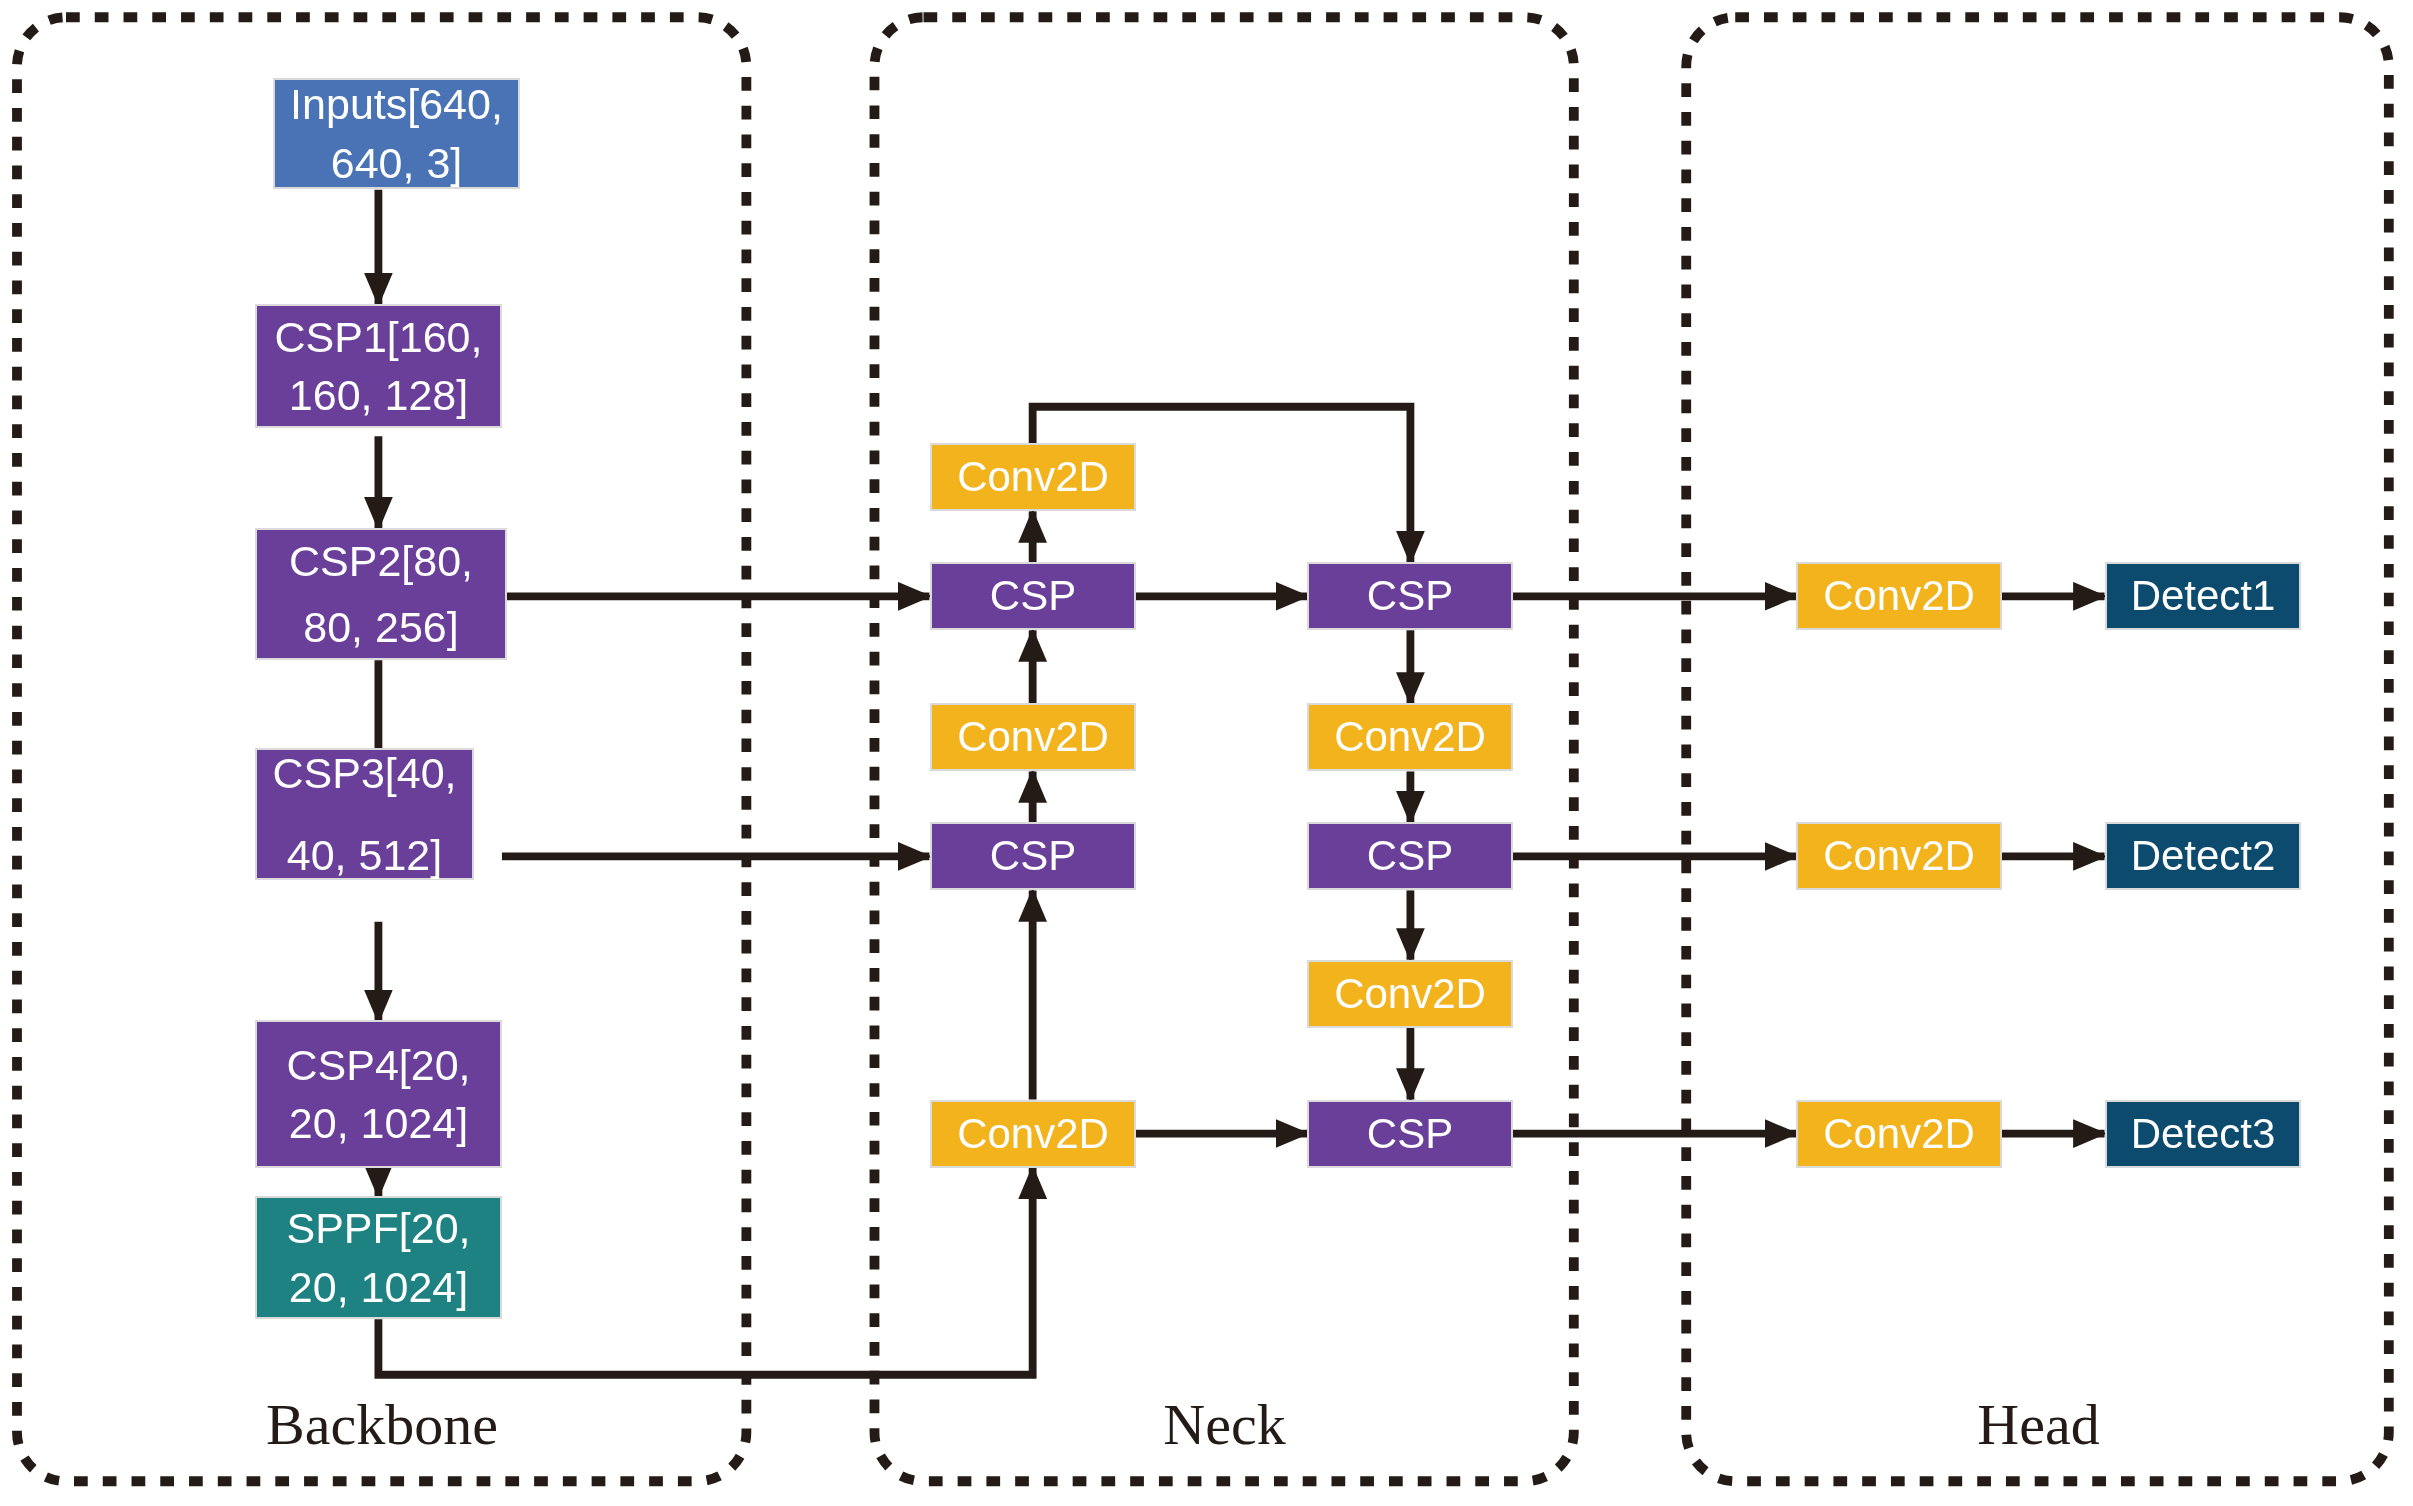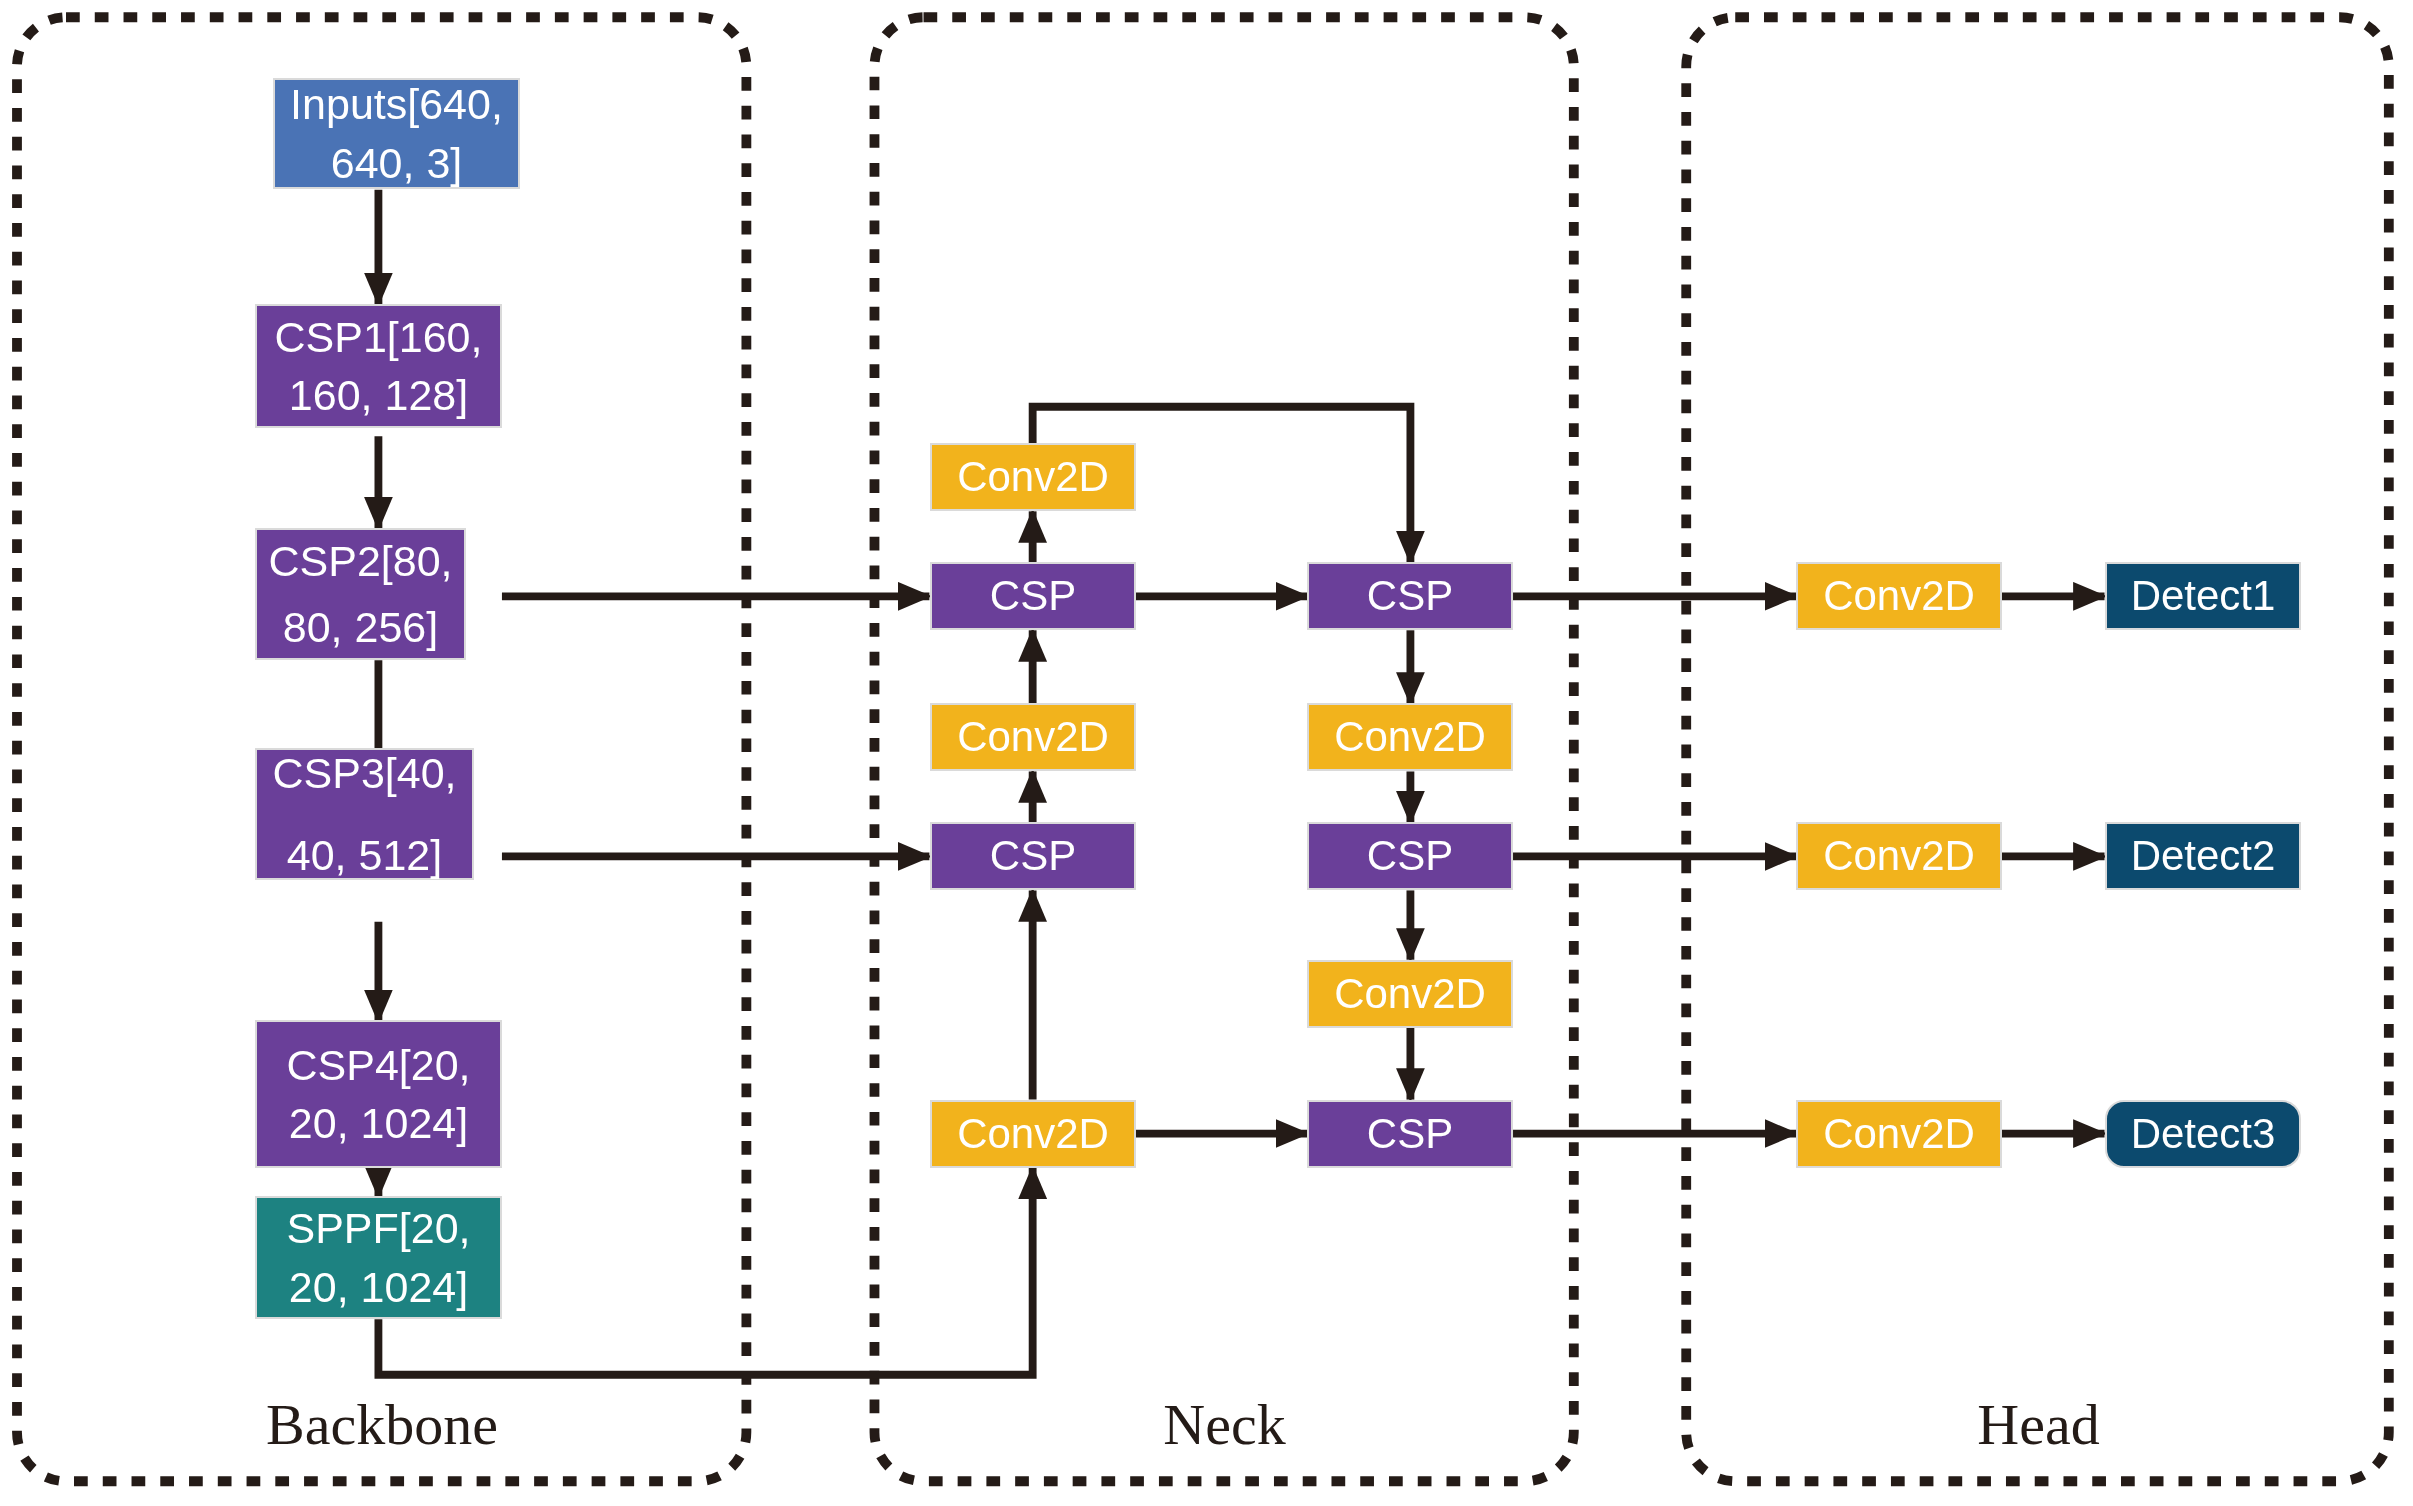--- a/index.html
+++ b/index.html
@@ -32,21 +32,21 @@
   .group-label{
     position:absolute;
     font-family:"Liberation Serif", serif;
     font-size:58px;
     color:#241b17;
     text-align:center;
   }
   
   #n-inputs{left:273px;top:78px;width:247px;height:111px;}
   #n-csp1  {left:255px;top:304px;width:247px;height:124px;}
-  #n-csp2  {left:255px;top:528px;width:211px;height:132px;gap:8px;}
+  #n-csp2  {left:255px;top:528px;width:252px;height:132px;gap:8px;}
   #n-csp3  {left:255px;top:748px;width:219px;height:132px;gap:24px;}
   #n-csp4  {left:255px;top:1020px;width:247px;height:148px;}
   #n-sppf  {left:255px;top:1196px;width:247px;height:123px;}
   
   #n-neck-conv-top      {left:930px;top:443px;width:206px;height:68px;}
   #n-neck-csp-lu        {left:930px;top:562px;width:206px;height:68px;}
   #n-neck-conv-lm       {left:930px;top:703px;width:206px;height:68px;}
   #n-neck-csp-ll        {left:930px;top:822px;width:206px;height:68px;}
   #n-neck-conv-bottom   {left:930px;top:1100px;width:206px;height:68px;}
   
@@ -54,21 +54,21 @@
   #n-neck-conv-ru       {left:1307px;top:703px;width:206px;height:68px;}
   #n-neck-csp-rm        {left:1307px;top:822px;width:206px;height:68px;}
   #n-neck-conv-rl       {left:1307px;top:960px;width:206px;height:68px;}
   #n-neck-csp-rb        {left:1307px;top:1100px;width:206px;height:68px;}
   
   #n-head-conv1{left:1796px;top:562px;width:206px;height:68px;}
   #n-head-conv2{left:1796px;top:822px;width:206px;height:68px;}
   #n-head-conv3{left:1796px;top:1100px;width:206px;height:68px;}
   #n-detect1{left:2105px;top:562px;width:196px;height:68px;}
   #n-detect2{left:2105px;top:822px;width:196px;height:68px;}
-  #n-detect3{left:2105px;top:1100px;width:196px;height:68px;border-radius:19px;}
+  #n-detect3{left:2105px;top:1100px;width:196px;height:68px;}
   
   #lbl-backbone{left:17px;top:1391px;width:730px;}
   #lbl-neck    {left:875px;top:1391px;width:699px;}
   #lbl-head    {left:1687px;top:1391px;width:703px;}
 </style>
 </head>
 <body>
 
 <div id="canvas">
 

